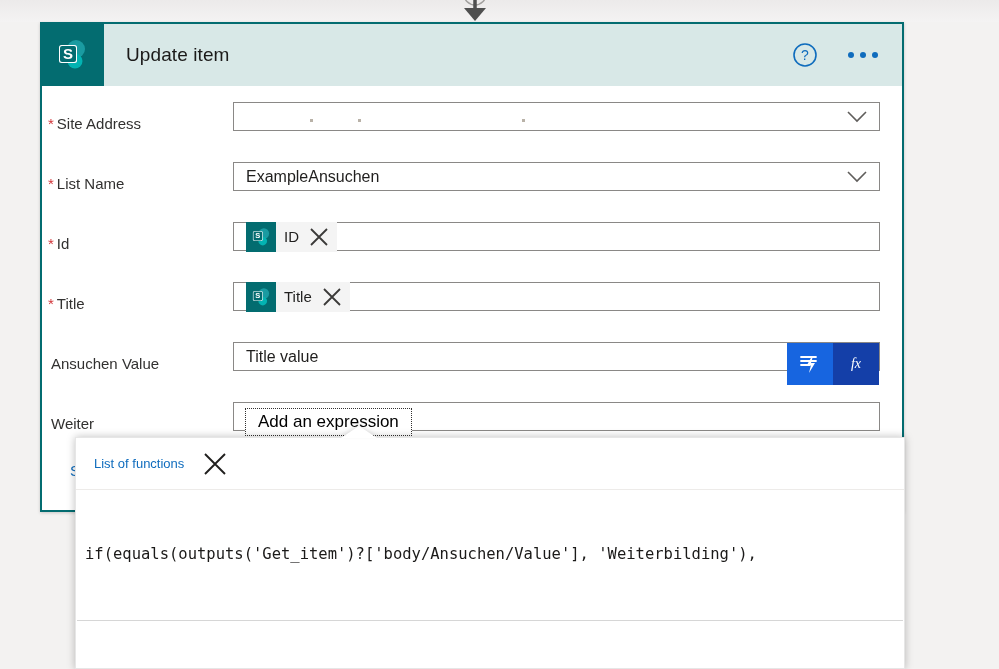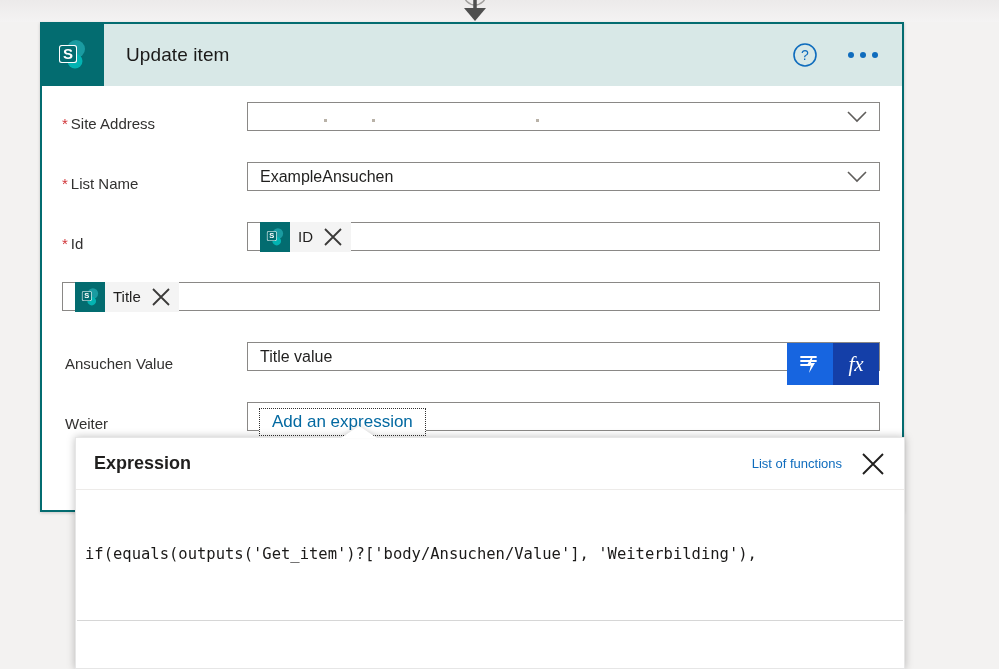--- a/index.html
+++ b/index.html
@@ -84,21 +84,21 @@
   .ellipsis-dots i {
     width: 6px;
     height: 6px;
     border-radius: 50%;
     background: #0f6cbd;
     display: block;
   }
 
   
   #card-body {
-    padding: 16px 22px 10px 20px;
+    padding: 16px 22px 10px 6px;
   }
   .form-row {
     display: flex;
     align-items: flex-start;
     margin-bottom: 16px;
     min-height: 44px;
   }
   .field-label {
     width: 185px;
     flex: 0 0 185px;
@@ -196,33 +196,33 @@
     display: flex;
     align-items: center;
     justify-content: center;
     cursor: pointer;
   }
   #dynamic-content-button { background: #1765e0; }
   #fx-button { background: #143fa8; }
   #fx-button span {
     color: #fff;
     font-style: italic;
-    font-size: 21px;
+    font-size: 14px;
     font-family: "Liberation Serif", serif;
   }
 
   
   #add-expression-box {
     position: absolute;
     left: 12px;
     top: 6px;
     border: 1px dotted #323130;
     padding: 3px 12px;
     font-size: 17px;
-    color: #0369a1;
+    color: #000000;
     background: #fff;
     z-index: 4;
   }
 
   
   #advanced-link {
     font-size: 15px;
     color: #0f6cbd;
     margin: 4px 0 0 22px;
     cursor: pointer;
@@ -396,20 +396,23 @@
               <svg width="20" height="20" viewBox="0 0 20 20">
                 <path d="M2 2 L18 18 M18 2 L2 18" stroke="#3b3a39" stroke-width="1.8" fill="none"></path>
               </svg>
             </span>
           </span>
         </div>
       </div>
     </div>
 
     <div class="form-row">
+      <div class="field-label">
+        <span class="req-star">*</span><span>Title</span>
+      </div>
       <div class="field-control">
         <div class="text-input plain">
           <span class="token">
             <span class="token-icon">
               <svg width="22" height="22" viewBox="0 0 38 38">
                 <circle cx="24" cy="13" r="9" fill="#1a9ba1"></circle>
                 <circle cx="22" cy="26" r="7.5" fill="#03b3b2"></circle>
                 <rect x="5" y="9" width="17" height="17" rx="2.5" fill="#ffffff"></rect>
                 <rect x="6" y="10" width="15" height="15" rx="2" fill="#036c70"></rect>
                 <text x="13.5" y="21.5" font-family="&quot;Liberation Sans&quot;, sans-serif" font-size="13" font-weight="bold" fill="#ffffff" text-anchor="middle">S</text>
@@ -462,21 +465,20 @@
 
   </div>
 </div>
 
 <div id="resize-handle"></div>
 
 <div id="expression-popup">
   <div id="popup-caret"></div>
 
   <div id="popup-header">
-    <div id="popup-title">Expression</div>
     <div id="list-of-functions-link">List of functions</div>
     <div id="popup-close">
       <svg width="26" height="26" viewBox="0 0 26 26">
         <path d="M3 3 L23 23 M23 3 L3 23" stroke="#201f1e" stroke-width="1.9" fill="none"></path>
       </svg>
     </div>
   </div>
 
   <div id="expression-input">
     <div>if(equals(outputs('Get_item')?['body/Ansuchen/Value'], 'Weiterbilding'),</div>

